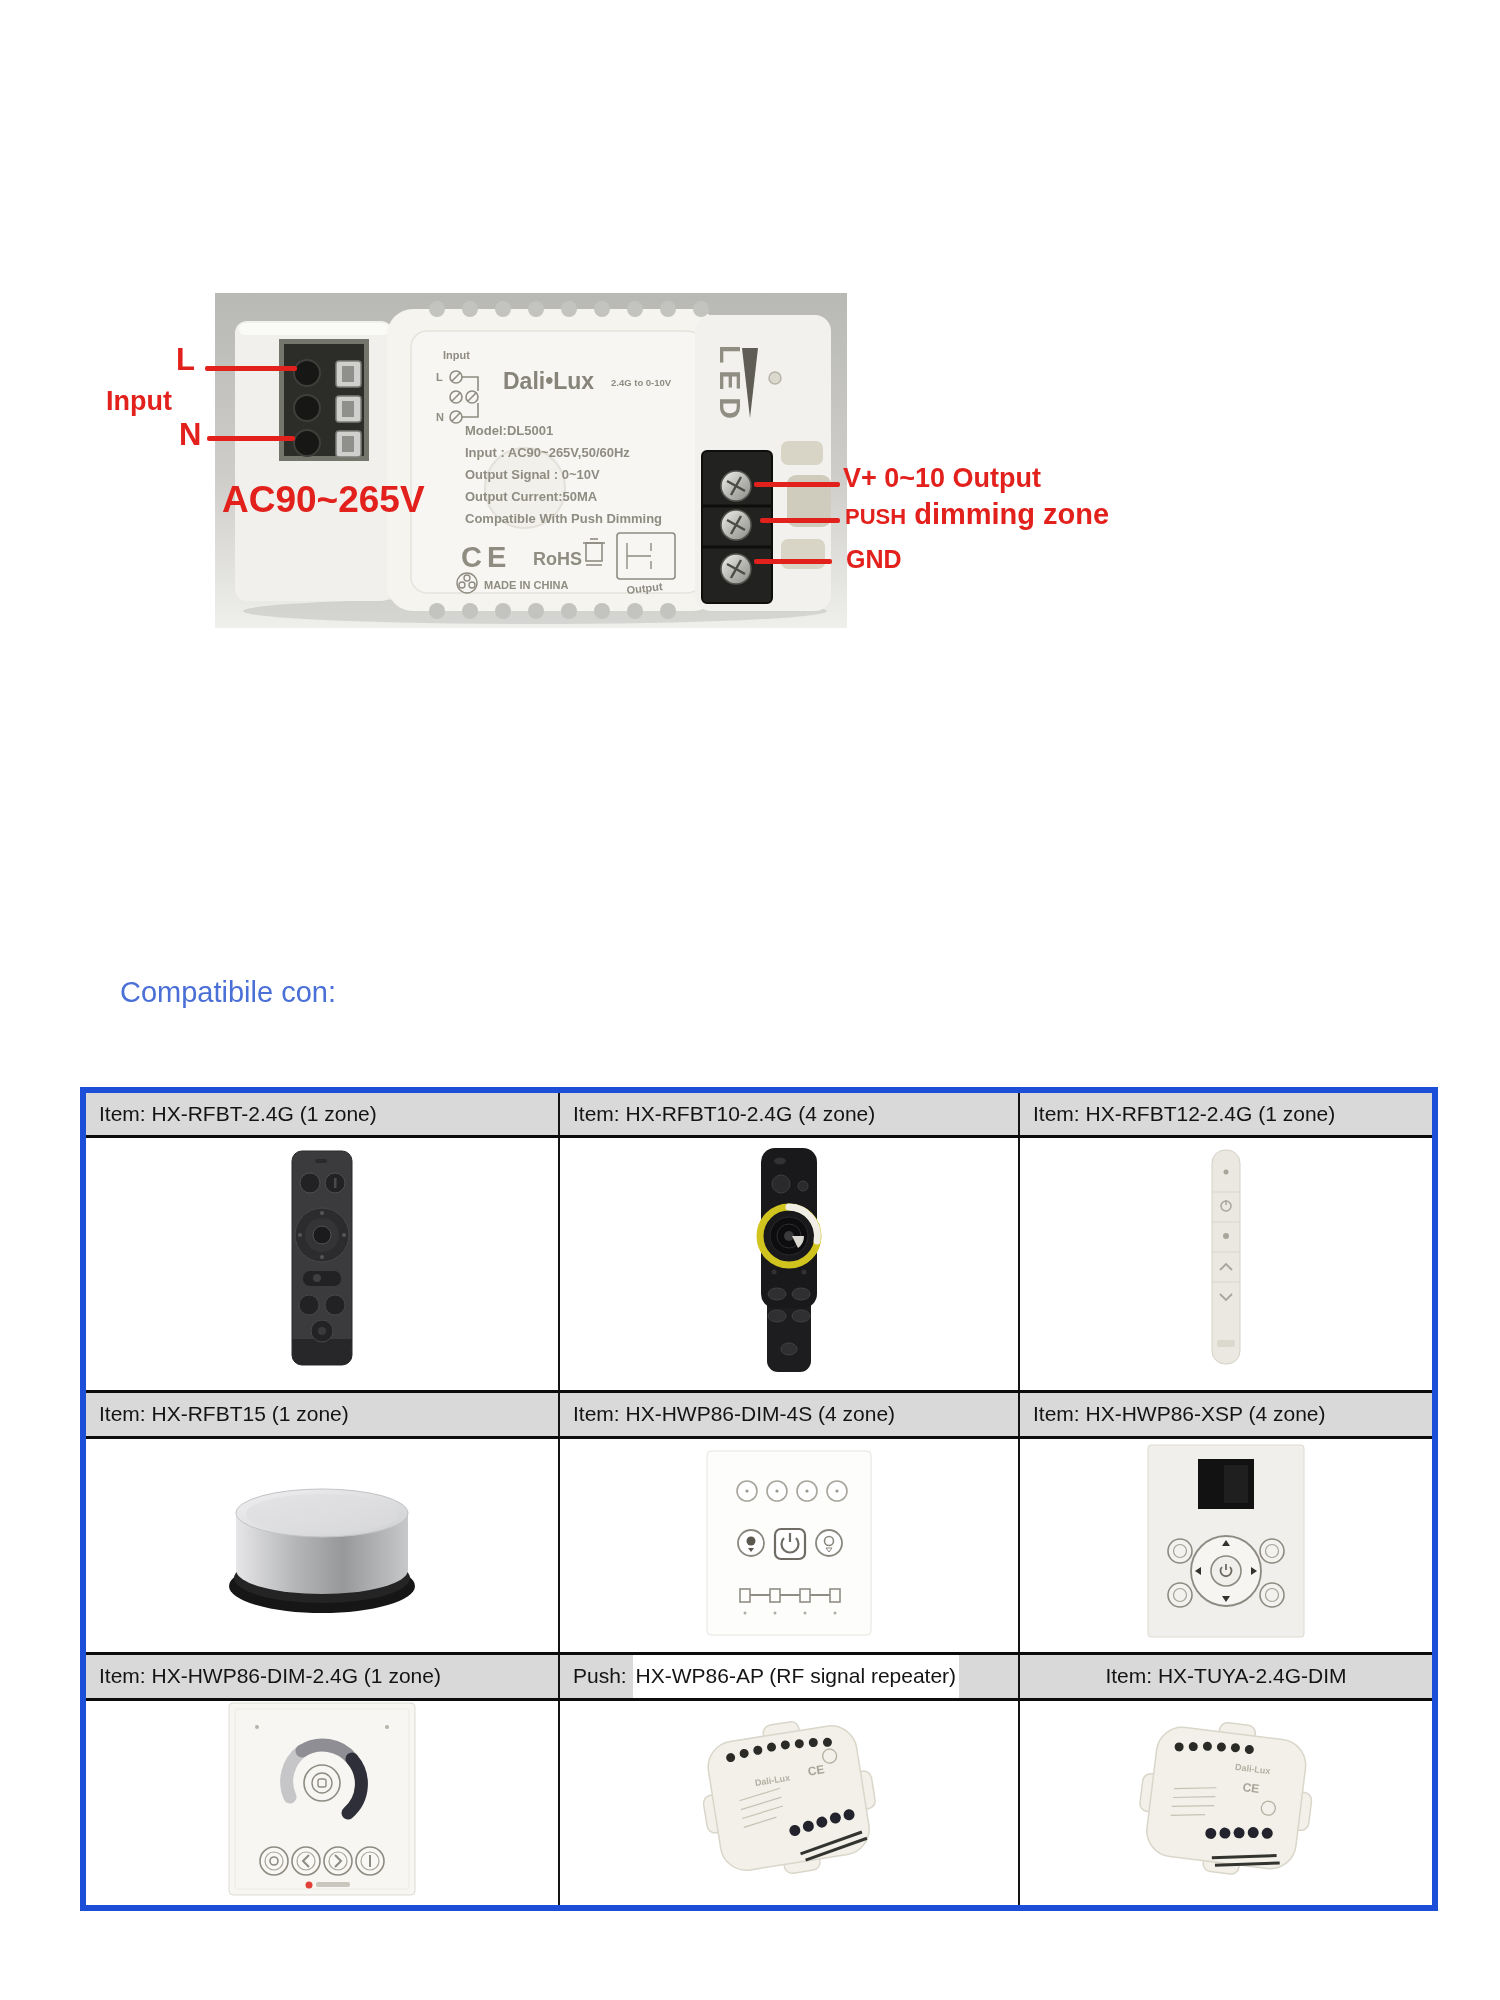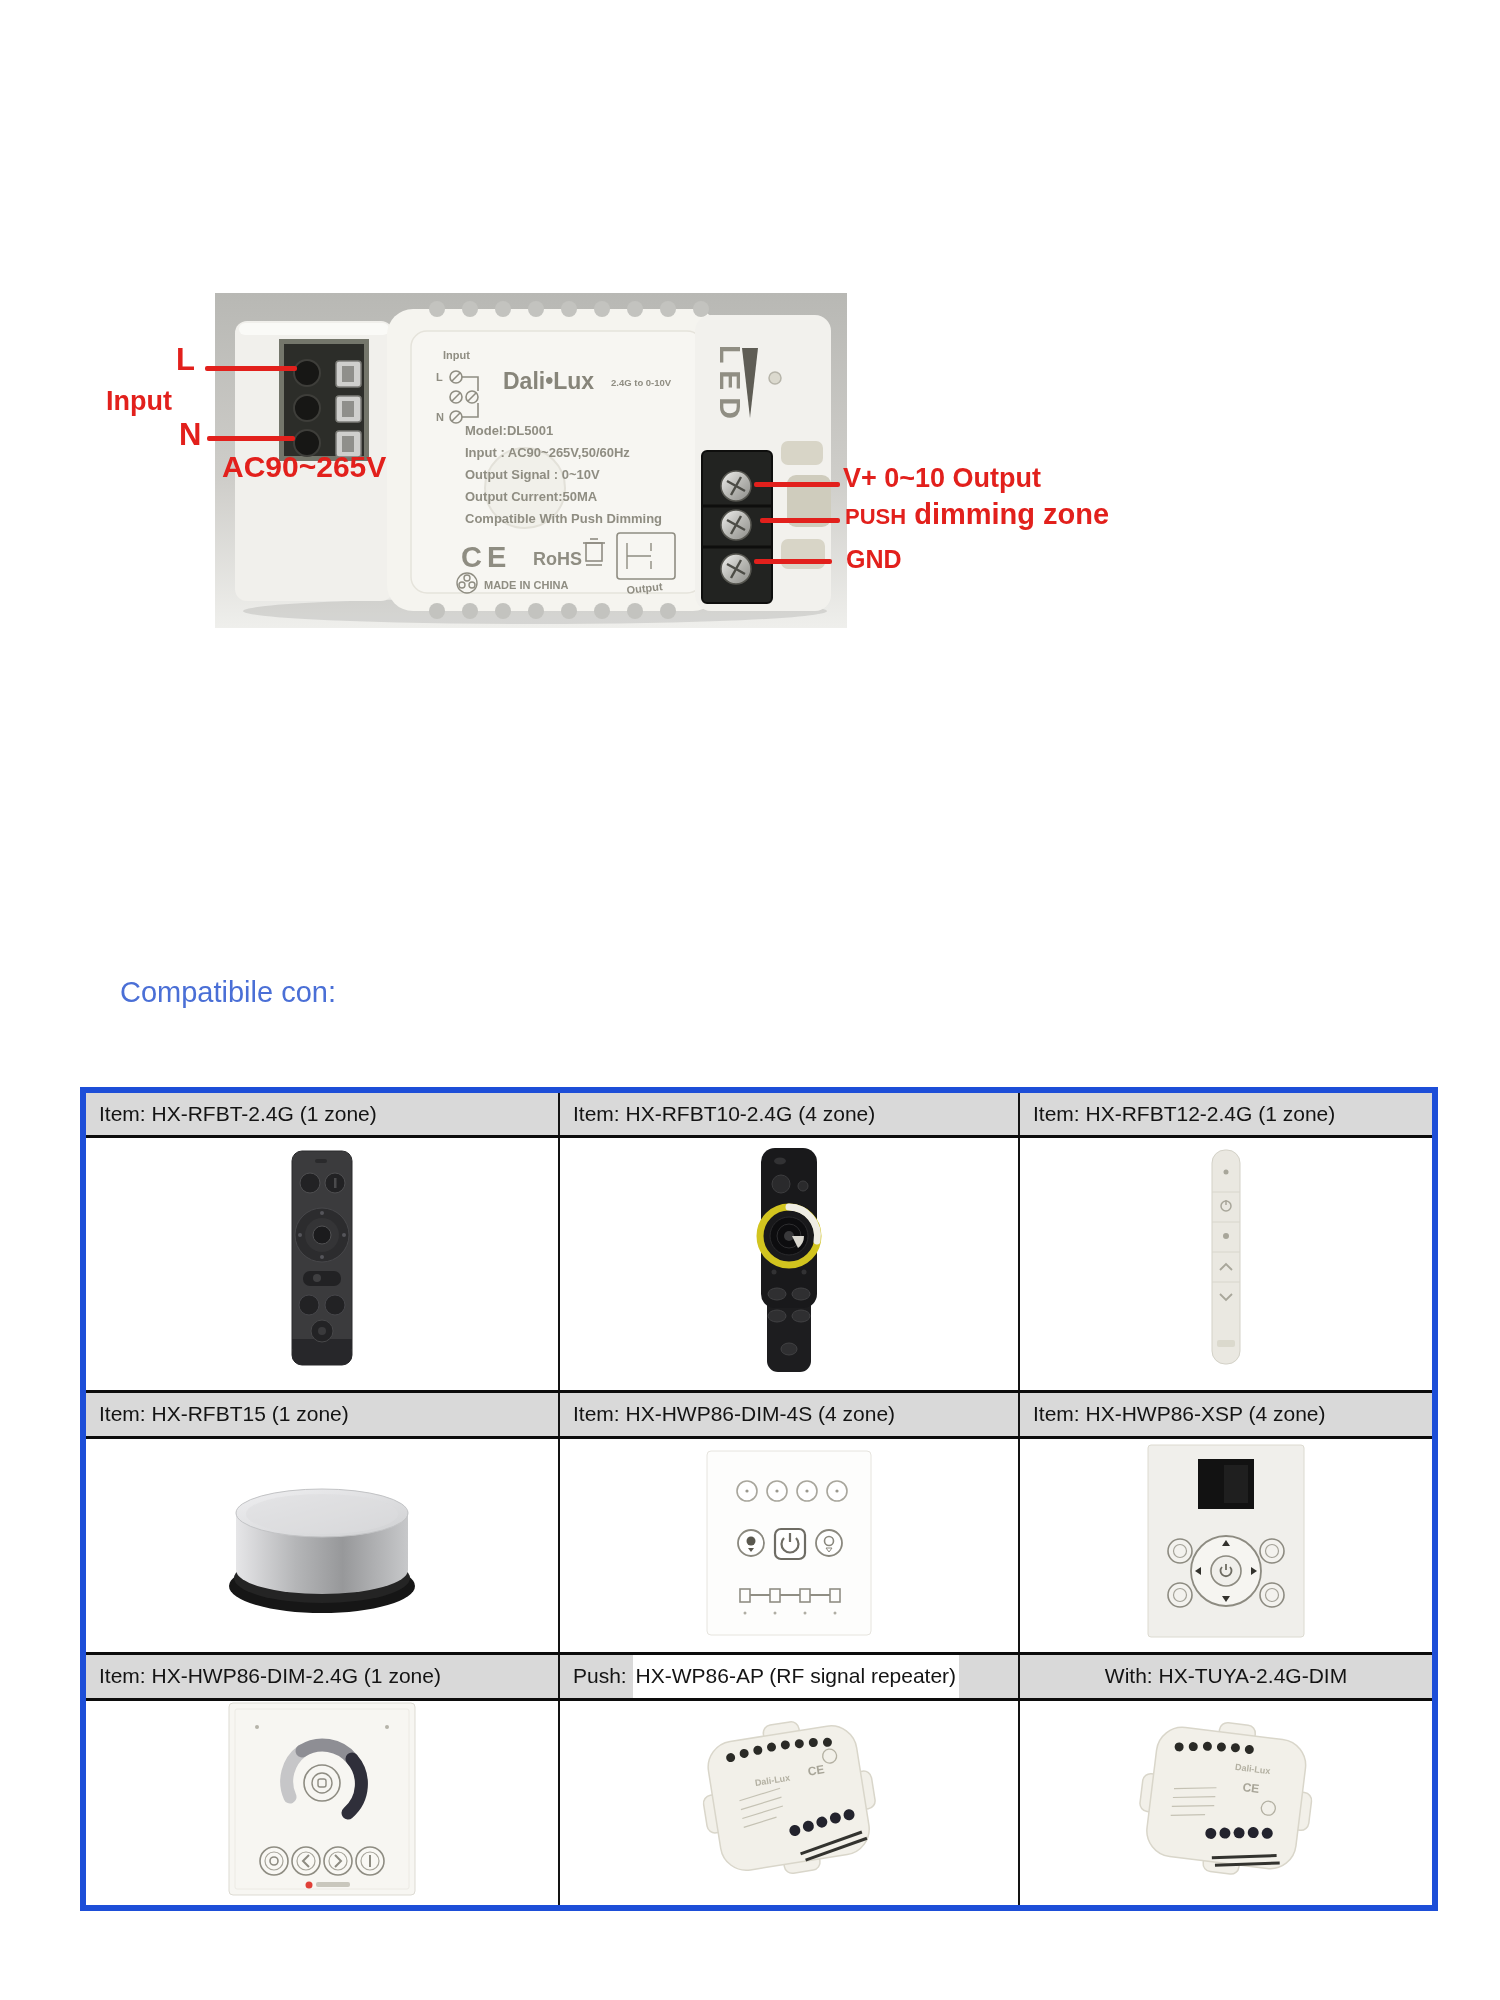--- a/index.html
+++ b/index.html
@@ -165,21 +165,21 @@
 
   <div class="abs red-line" style="left:205px;top:366px;width:92px;"></div>
   <div class="abs red-line" style="left:207px;top:436px;width:88px;"></div>
   <div class="abs red-line" style="left:754px;top:482px;width:86px;"></div>
   <div class="abs red-line" style="left:760px;top:518px;width:80px;"></div>
   <div class="abs red-line" style="left:754px;top:559px;width:78px;"></div>
 
   <div class="abs red-note" style="left:176px;top:344px;font-size:31px;">L</div>
   <div class="abs red-note" style="left:106px;top:388px;font-size:27px;">Input</div>
   <div class="abs red-note" style="left:179px;top:419px;font-size:31px;">N</div>
-  <div class="abs red-note" style="left:222px;top:452px;font-size:30px;">AC90~265V</div>
+  <div class="abs red-note" style="left:222px;top:481px;font-size:37px;">AC90~265V</div>
   <div class="abs red-note" style="left:843px;top:465px;font-size:27px;">V+ 0~10 Output</div>
   <div class="abs red-note" style="left:845px;top:500px;font-size:29px;"><span style="font-size:22px;">PUSH</span><span> dimming zone</span></div>
   <div class="abs red-note" style="left:846px;top:547px;font-size:25px;">GND</div>
 
   <div class="abs compat-heading">Compatibile con:</div>
 
   <table class="compat-table">
     <colgroup>
         <col style="width:476px">
         <col style="width:460px">
@@ -358,21 +358,21 @@
             <circle cx="54" cy="152" r="6.5"></circle>
                 <circle cx="146" cy="152" r="6.5"></circle>
           </g>
         </svg>
       </td>
     </tr>
 
     <tr style="height:46px">
       <td class="hdr"><span>Item: HX-HWP86-DIM-2.4G (1 zone)</span></td>
       <td class="hdr"><span>Push: </span><span class="hl">HX-WP86-AP (RF signal repeater)</span></td>
-      <td class="hdr center"><span>With: HX-TUYA-2.4G-DIM</span></td>
+      <td class="hdr center"><span>Item: HX-TUYA-2.4G-DIM</span></td>
     </tr>
 
     <tr style="height:209px">
       <td class="img">
         <svg width="210" height="200" viewBox="0 0 210 200">
           <rect x="12" y="2" width="186" height="192" rx="4" fill="#f7f6f2" stroke="#dddbd3"></rect>
           <rect x="18" y="8" width="174" height="180" rx="2" fill="none" stroke="#eceae4"></rect>
           <circle cx="40" cy="26" r="2" fill="#b5b3a9"></circle>
               <circle cx="170" cy="26" r="2" fill="#b5b3a9"></circle>
           <path d="M 73 96 A 38 38 0 0 1 85 50" fill="none" stroke="#c6c6c8" stroke-width="13" stroke-linecap="round"></path>

